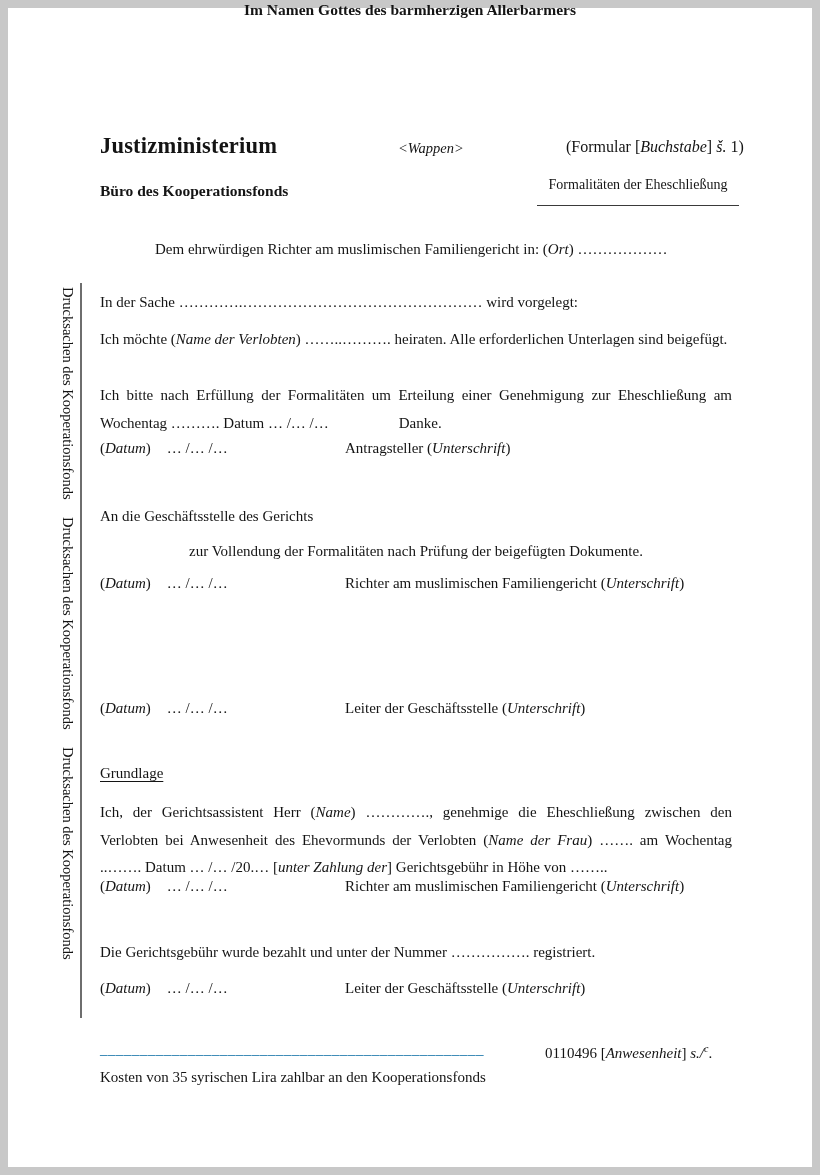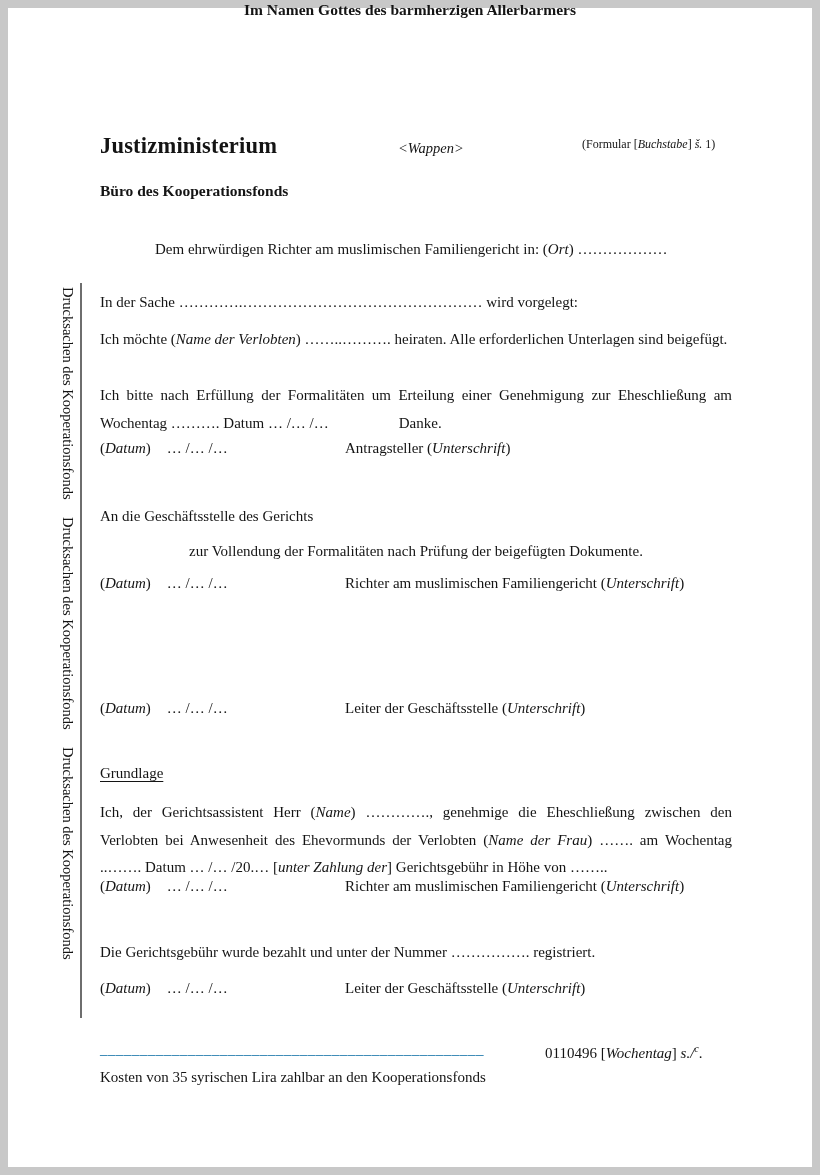--- a/index.html
+++ b/index.html
@@ -19,21 +19,21 @@
   }
   .abs { position:absolute; line-height:1.25; }
   .i { font-style:italic; }
   .gap-sm { margin-left:16px; }
   .gap-lg { margin-left:70px; }
   sup { font-size:10px; line-height:0; }
 
   .invocation { left:0; right:0; top:102; font-weight:bold; font-size:15.5px; text-align:center; }
   .ministry   { left:100px; top:132px; font-weight:bold; font-size:22.5px; letter-spacing:.2px; }
   .emblem     { left:398px; top:139px; font-style:italic; font-size:14.5px; }
-  .form-ref   { left:582px; top:137px; font-size:12px; }
+  .form-ref   { left:566px; top:137px; font-size:16px; }
   .office     { left:100px; top:181px; font-weight:bold; font-size:15.5px; }
   .subject-box{
     left:537px; top:176px; width:202px;
     text-align:center; font-size:14px;
     padding-bottom:11px;
     border-bottom:1.5px solid #3a3a3a;
   }
   .addressee  { left:155px; top:240px;text-align:center; }
 
   .vrule {
@@ -75,20 +75,21 @@
 <body>
 
 <div class="page">
   <div class="frame"></div>
 
   <div class="abs invocation">Im Namen Gottes des barmherzigen Allerbarmers</div>
   <div class="abs ministry">Justizministerium</div>
   <div class="abs emblem">&lt;Wappen&gt;</div>
   <div class="abs form-ref"><span>(Formular [</span><span class="i">Buchstabe</span><span>] </span><span class="i">š.</span><span> 1)</span></div>
   <div class="abs office">Büro des Kooperationsfonds</div>
+  <div class="abs subject-box">Formalitäten der Eheschließung</div>
 
   <div class="abs addressee"><span>Dem ehrwürdigen Richter am muslimischen Familiengericht in: (</span><span class="i">Ort</span><span>) ………………</span></div>
 
   <div class="vside">
     <span>Drucksachen des Kooperationsfonds</span>
     <span>Drucksachen des Kooperationsfonds</span>
     <span>Drucksachen des Kooperationsfonds</span>
   </div>
   <div class="vrule"></div>
 
@@ -127,15 +128,15 @@
   </div>
 
   <div class="blk gebuehr">Die Gerichtsgebühr wurde bezahlt und unter der Nummer ……………. registriert.</div>
 
   <div class="sig sig5">
     <div class="date"><span>(</span><span class="i">Datum</span><span>)</span><span class="gap-sm">… /… /…</span></div>
     <div class="role"><span>Leiter der Geschäftsstelle (</span><span class="i">Unterschrift</span><span>)</span></div>
   </div>
 
   <div class="abs fill-line">________________________________________________</div>
-  <div class="abs serial"><span>0110496 [</span><span class="i">Wochentag</span><span>] </span><span class="i">s./</span><sup class="i">c</sup><span>.</span></div>
+  <div class="abs serial"><span>0110496 [</span><span class="i">Anwesenheit</span><span>] </span><span class="i">s./</span><sup class="i">c</sup><span>.</span></div>
   <div class="abs cost-note">Kosten von 35 syrischen Lira zahlbar an den Kooperationsfonds</div>
 </div>
 
 </body></html>

